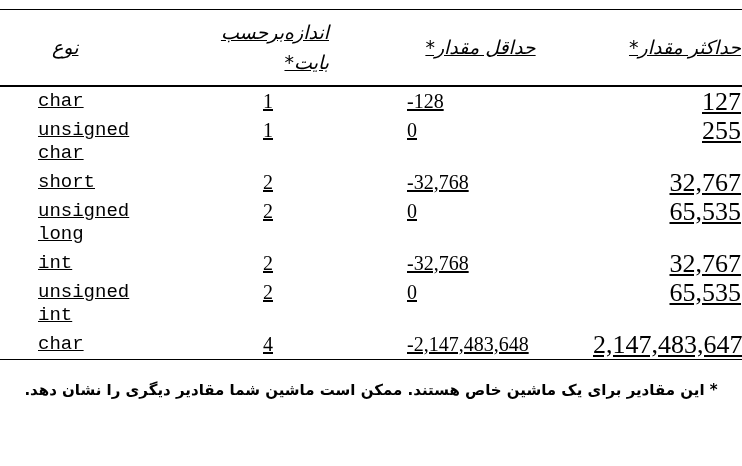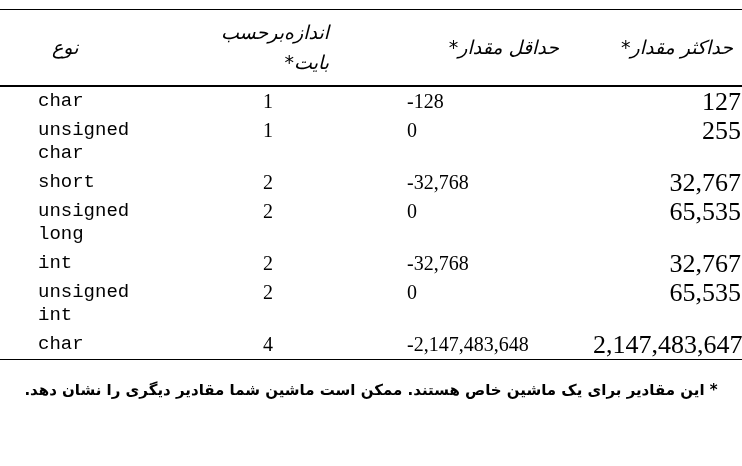--- a/index.html
+++ b/index.html
@@ -1,31 +1,31 @@
 <!DOCTYPE html>
 <html><head>
 <meta charset="utf-8">
 <style>
   html,body{margin:0;padding:0;background:#ffffff;}
   body{width:742px;height:466px;color:#000;font-family:"Liberation Serif",serif;}
   .page{padding-top:9px;}
   table{width:742px;border-collapse:collapse;table-layout:fixed;
-        border-top:1.5px solid #000;}
+        border-top:1.5px solid #000;text-decoration:underline;}
   thead tr{height:76px;}
   thead{border-bottom:2px solid #000;}
   tbody{border-bottom:1.5px solid #000;padding-left:40px;}
   th{font-weight:normal;font-style:italic;vertical-align:middle;
      font-family:"DejaVu Sans",sans-serif;font-size:19px;direction:rtl;}
   .th-type{text-align:left;padding-left:52px;}
   .th-size{text-align:left;}
   .size-head{margin-left:7px;width:105px;direction:rtl;line-height:30px;}
   .size-line1{display:flex;justify-content:space-between;}
   .size-line2{text-align:right;}
-  .th-min{text-align:right;padding-left:72px;}
-  .th-max{text-align:center;padding-left:53px;}
+  .th-min{text-align:center;padding-left:72px;}
+  .th-max{text-align:right;padding-left:53px;}
   td{vertical-align:top;padding-top:3px;padding-bottom:3px;line-height:23px;}
   .td-type{font-family:"Liberation Mono","DejaVu Sans Mono",monospace;
            font-size:19px;padding-left:38px;}
   .td-type .inner{max-width:122px;}
   .td-size{font-size:20px;padding-left:78px;}
   .td-min{font-size:20px;padding-left:77px;margin-top:40px;}
   .td-max{font-size:26px;padding-left:33px;text-align:right;}
   .footnote{margin-top:19px;text-align:center;direction:rtl;
             font-family:"DejaVu Sans",sans-serif;font-weight:bold;
             font-size:15px;line-height:22px;}

